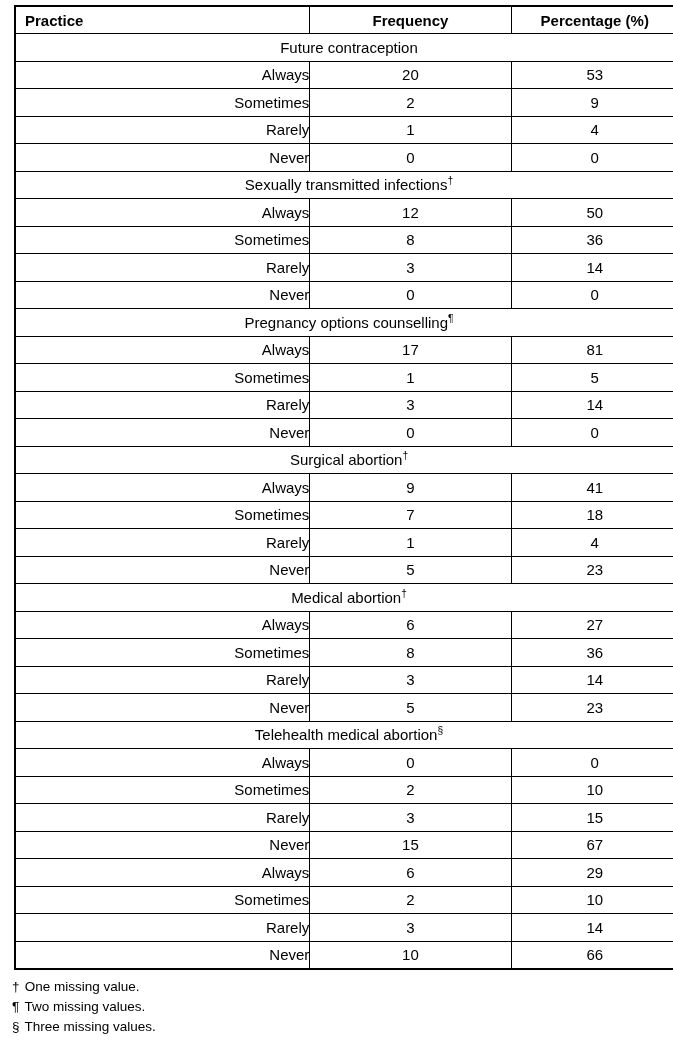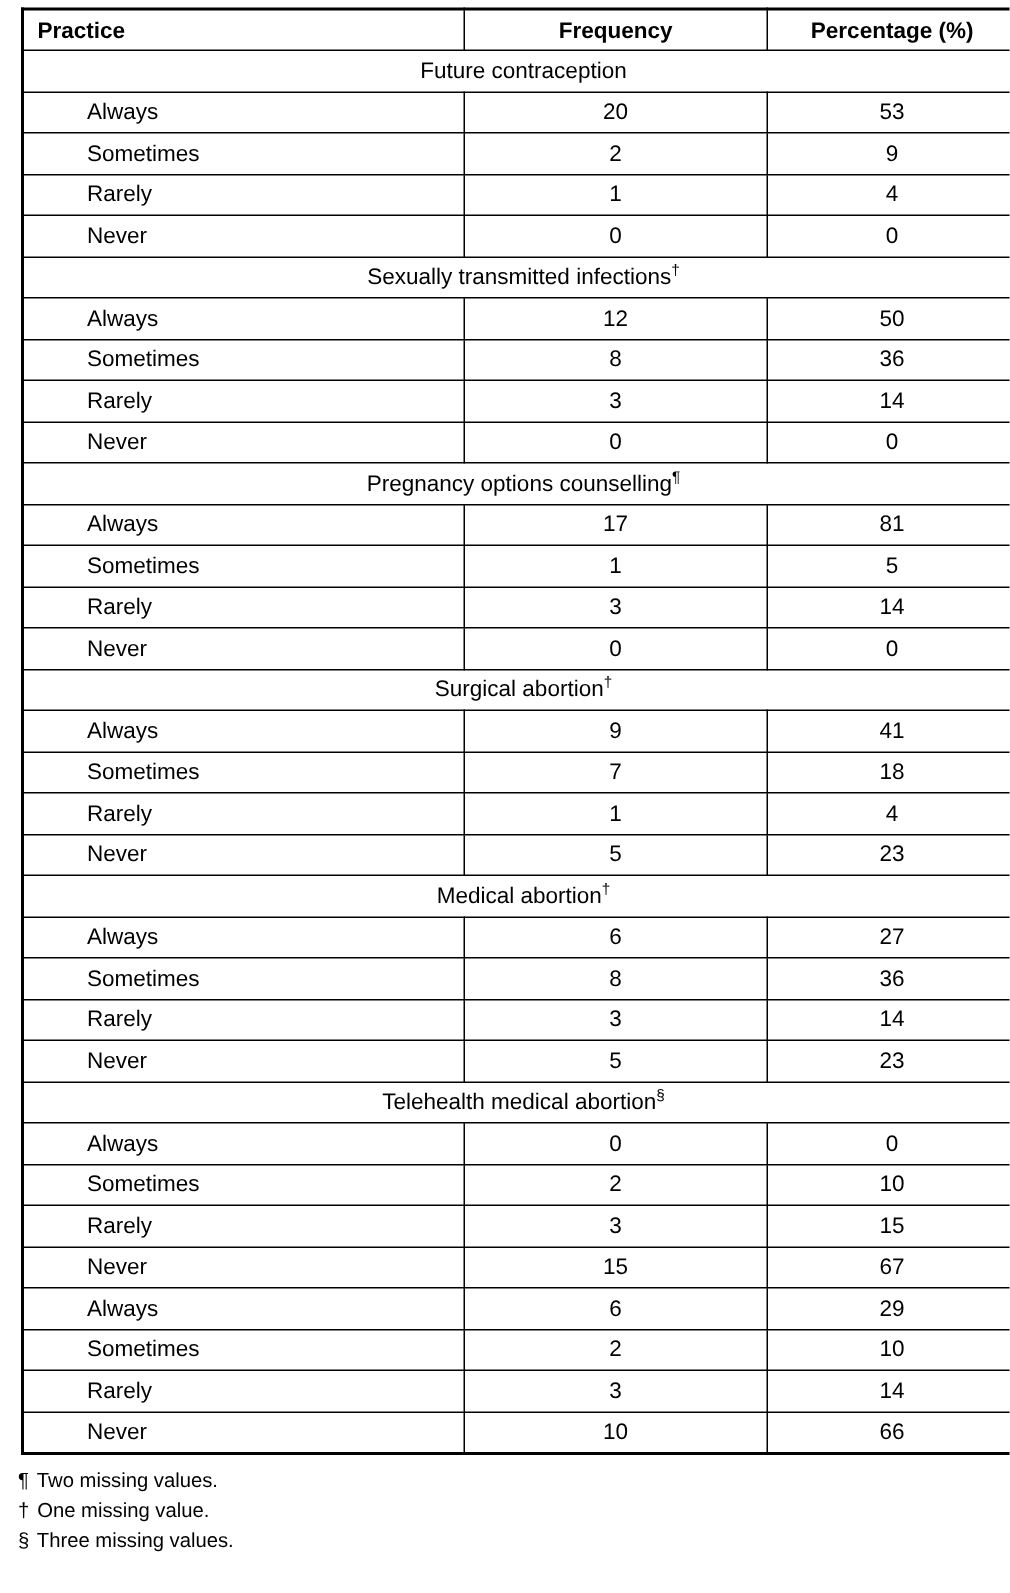--- a/index.html
+++ b/index.html
@@ -30,21 +30,21 @@
     height: 27.5px;
     vertical-align: middle;
     overflow: hidden;
     white-space: nowrap;
   }
   .freq-table th { font-weight: bold; }
   th.practice-h { text-align: left; padding-left: 9px; }
   th.num-h { text-align: center; }
 
   td.section-cell { text-align: center; padding-left: 4px; }
-  td.practice-cell { text-align: left; padding-left: 42px; }
+  td.practice-cell { text-align: right; padding-left: 42px; }
   td.num-cell { text-align: center; }
 
   sup.marker {
     font-size: 68%;
     vertical-align: super;
     line-height: 0;
   }
 
   .footnotes {
     padding: 7px 0 0 8px;
@@ -226,17 +226,17 @@
         </tr>
         <tr>
           <td class="practice-cell">Never</td>
           <td class="num-cell">10</td>
           <td class="num-cell">66</td>
         </tr>
       </tbody>
   </table>
 
   <div class="footnotes">
+      <div class="footnote"><span class="fn-symbol">†</span> One missing value.</div>
       <div class="footnote"><span class="fn-symbol">¶</span> Two missing values.</div>
-      <div class="footnote"><span class="fn-symbol">†</span> One missing value.</div>
       <div class="footnote"><span class="fn-symbol">§</span> Three missing values.</div>
     </div>
 </div>
 
 </body></html>

